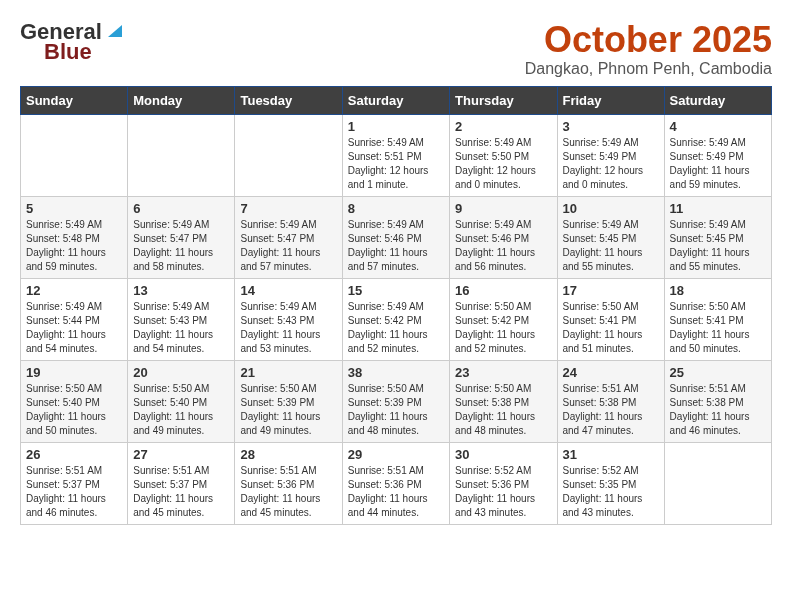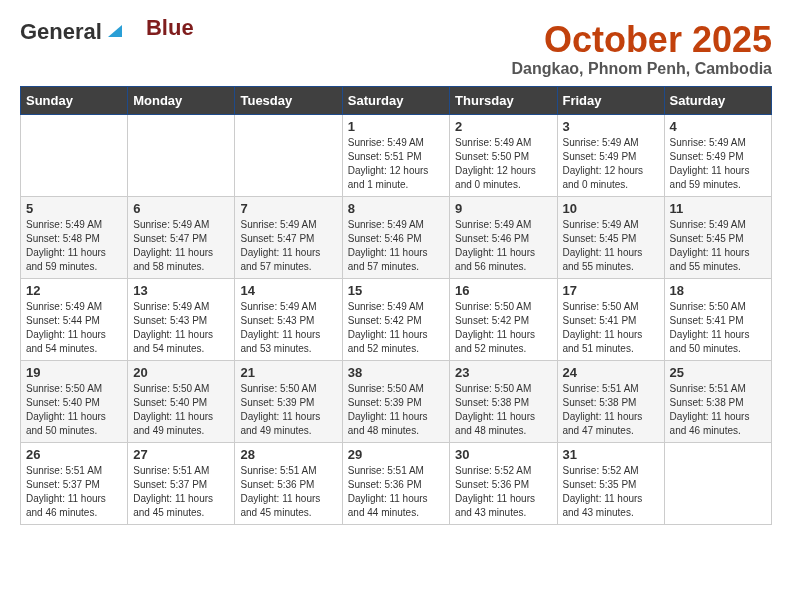--- a/index.html
+++ b/index.html
@@ -11,21 +11,21 @@
       padding: 20px;
     }
     .header-section {
       display: flex;
       justify-content: space-between;
       align-items: flex-start;
       margin-bottom: 8px;
     }
     .logo {
       display: flex;
-      flex-direction: row;
+      flex-direction: column;
       align-items: flex-start;
     }
     .logo-text {
       font-size: 22px;
       font-weight: bold;
       line-height: 1.1;
     }
     .logo-general { color: #333; }
     .logo-blue { color: #7f1d1d; margin-left: 24px; }
     .title-section {
@@ -33,21 +33,20 @@
     }
     .month-title {
       font-size: 36px;
       font-weight: bold;
       color: #c2410c;
       line-height: 1.1;
     }
     .subtitle {
       font-size: 16px;
       color: #555;
-      font-weight: bold;
     }
     .calendar {
       width: 100%;
       border-collapse: collapse;
       border: 1px solid #ccc;
     }
     .calendar th {
       background-color: #404040;
       color: white;
       font-size: 13px;

